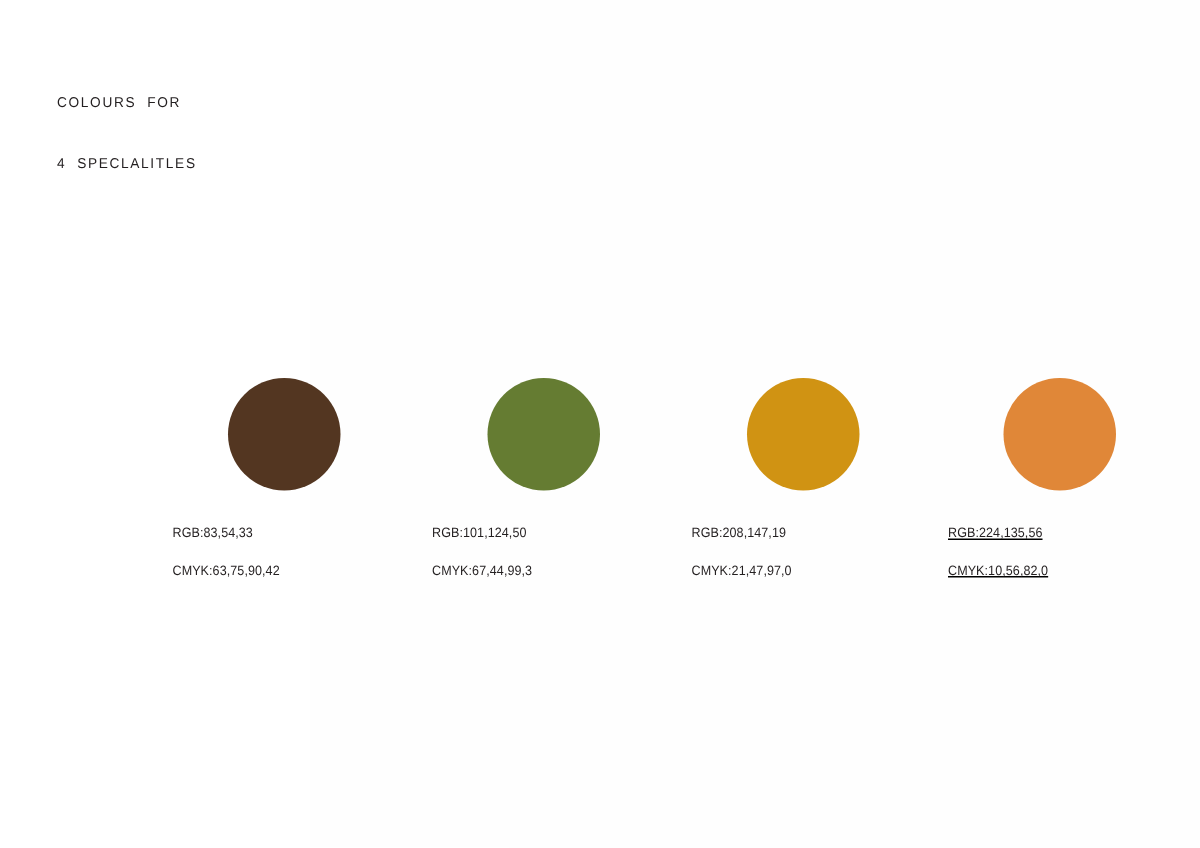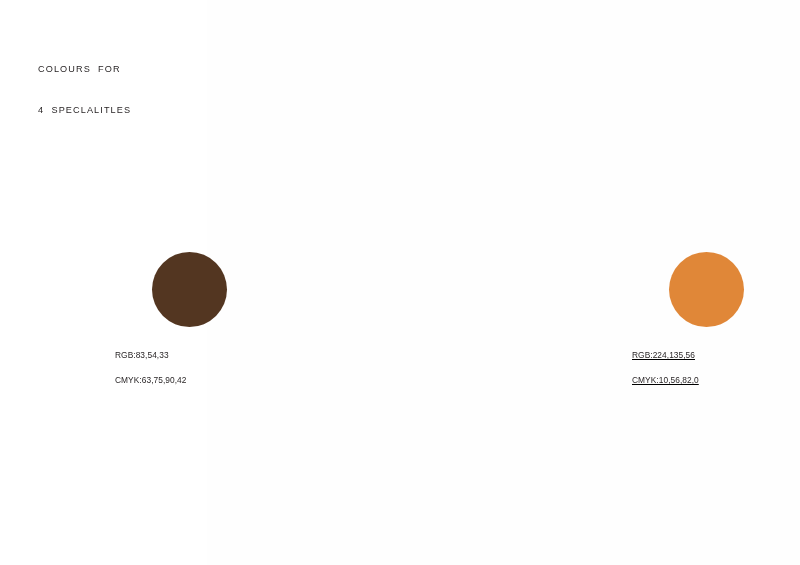--- a/index.html
+++ b/index.html
@@ -99,21 +99,35 @@
 <div id="swatch-row">
 
   <div class="swatch" id="swatch-0">
     <div class="swatch-chip" style="background-color: rgb(83, 54, 33);"></div>
     <div class="swatch-labels">
       <span>RGB:83,54,33</span>
       <span>CMYK:63,75,90,42</span>
     </div>
   </div>
 
+  <div class="swatch" id="swatch-1">
+    <div class="swatch-chip" style="background-color: rgb(101, 124, 50);"></div>
+    <div class="swatch-labels">
+      <span>RGB:101,124,50</span>
+      <span>CMYK:67,44,99,3</span>
+    </div>
+  </div>
 
+  <div class="swatch" id="swatch-2">
+    <div class="swatch-chip" style="background-color: rgb(208, 147, 19);"></div>
+    <div class="swatch-labels">
+      <span>RGB:208,147,19</span>
+      <span>CMYK:21,47,97,0</span>
+    </div>
+  </div>
 
   <div class="swatch" id="swatch-3">
     <div class="swatch-chip" style="background-color: rgb(224, 135, 56);"></div>
     <div class="swatch-labels">
       <span>RGB:224,135,56</span>
       <span>CMYK:10,56,82,0</span>
     </div>
   </div>
 
 </div>

